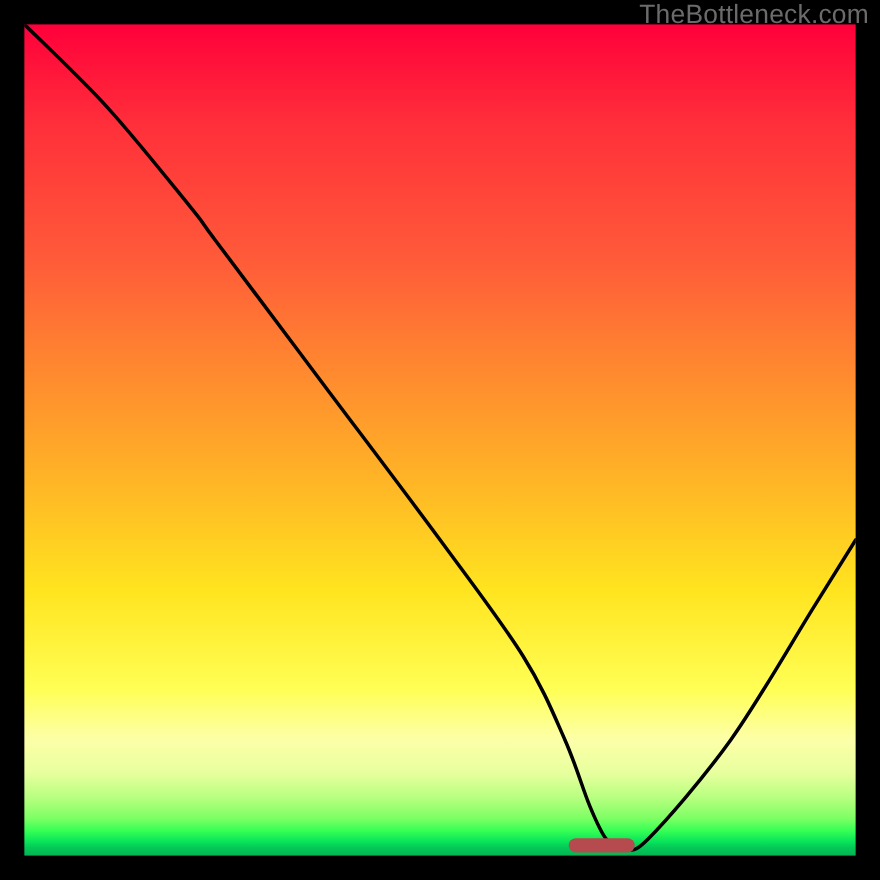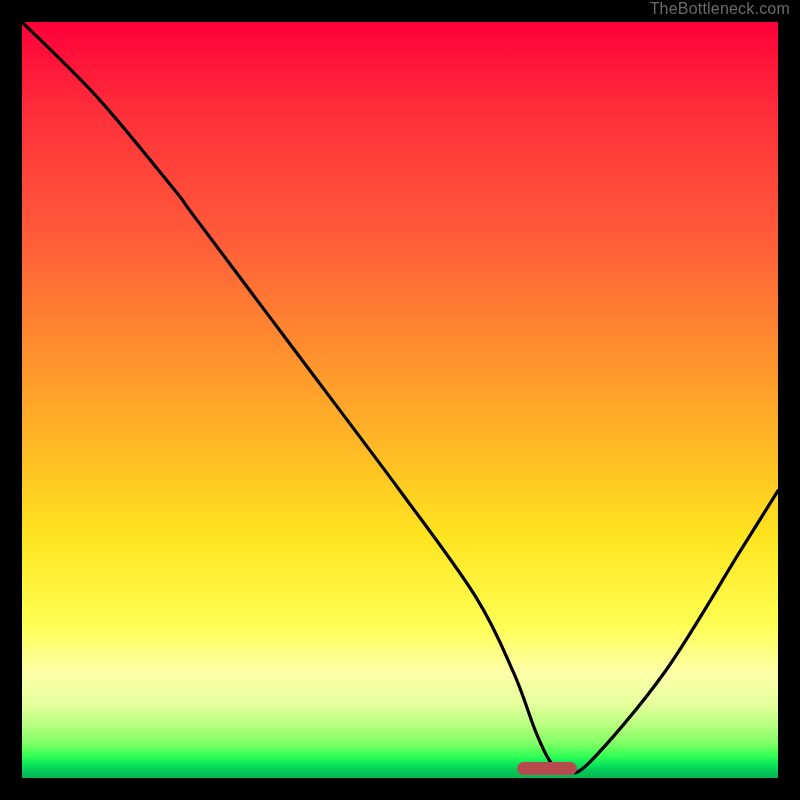--- a/index.html
+++ b/index.html
@@ -60,21 +60,21 @@
     width: 60px;
     height: 13px;
     border-radius: 7px;
     background: #b54a4f;
   }
   .watermark {
     position: absolute;
     top: 0px;
     right: 10px;
     color: #6b6b6b;
-    font-size: 16px;
+    font-size: 24px;
     font-weight: 400;
     letter-spacing: 0.2px;
     user-select: none;
   }
 </style>
 </head>
 <body>
 
 <div class="frame">
 

